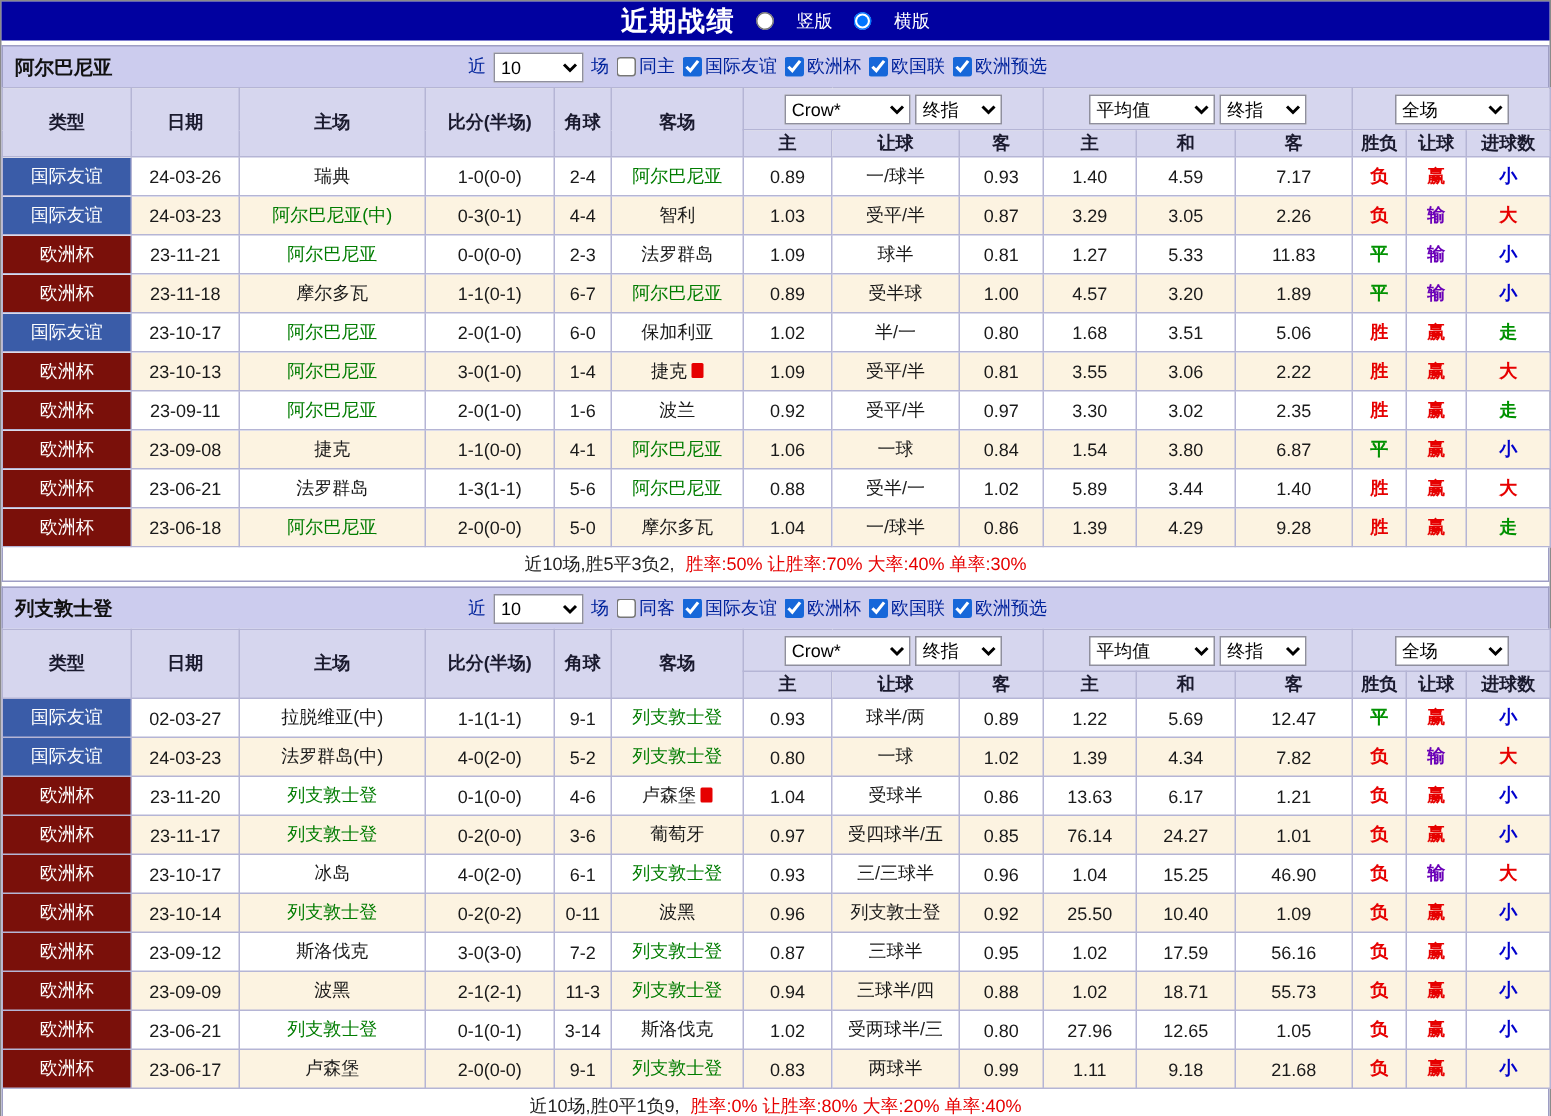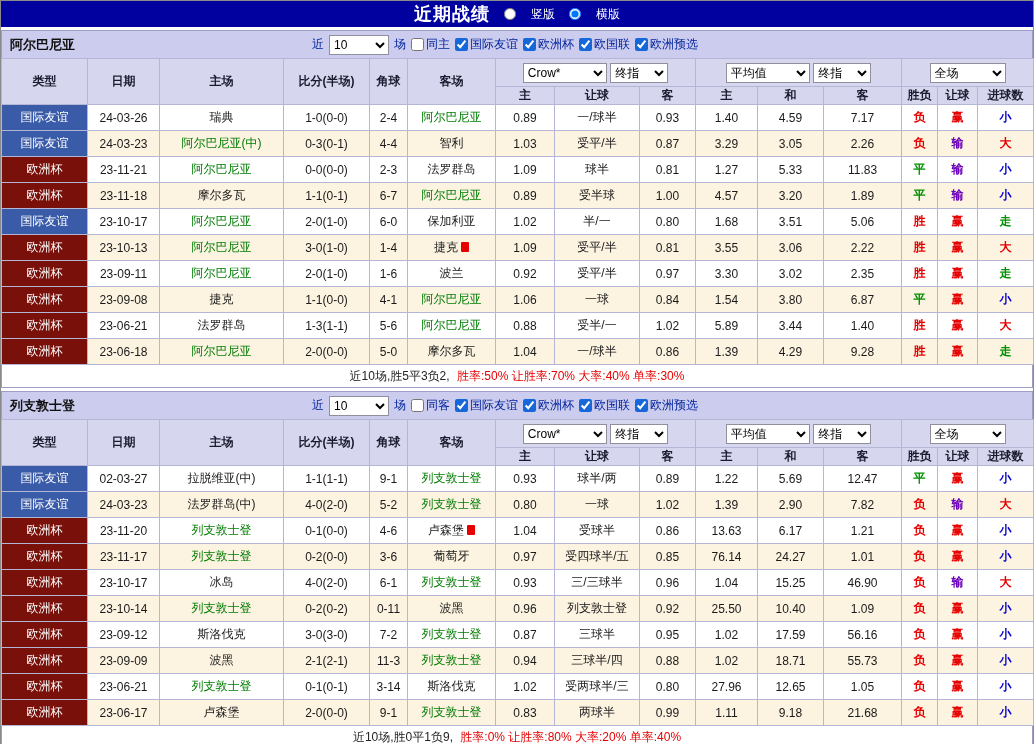--- a/index.html
+++ b/index.html
@@ -416,21 +416,21 @@
               <td data-name="competition-cell" class="type" style="background: rgb(58, 92, 168);">国际友谊</td>
               <td data-name="date-cell">24-03-23</td>
               <td data-name="home-team-cell"><span data-name="home-team-link" class="team">法罗群岛(中)</span></td>
               <td data-name="score-cell" class="score">4-0(2-0)</td>
               <td data-name="corner-cell">5-2</td>
               <td data-name="away-team-cell"><span data-name="away-team-link" class="team green">列支敦士登</span></td>
               <td data-name="home-odds-cell">0.80</td>
               <td data-name="handicap-cell">一球</td>
               <td data-name="away-odds-cell">1.02</td>
               <td data-name="avg-home-cell">1.39</td>
-              <td data-name="avg-draw-cell">2.90</td>
+              <td data-name="avg-draw-cell">4.34</td>
               <td data-name="avg-away-cell">7.82</td>
               <td data-name="outcome-cell" class="res" style="color: rgb(230, 0, 0);">负</td>
               <td data-name="handicap-result-cell" class="res" style="color: rgb(106, 0, 184);">输</td>
               <td data-name="goals-result-cell" class="res" style="color: rgb(230, 0, 0);">大</td>
             </tr>
             <tr data-name="match-row">
               <td data-name="competition-cell" class="type" style="background: rgb(122, 16, 10);">欧洲杯</td>
               <td data-name="date-cell">23-11-20</td>
               <td data-name="home-team-cell"><span data-name="home-team-link" class="team green">列支敦士登</span></td>
               <td data-name="score-cell" class="score">0-1(0-0)</td>

